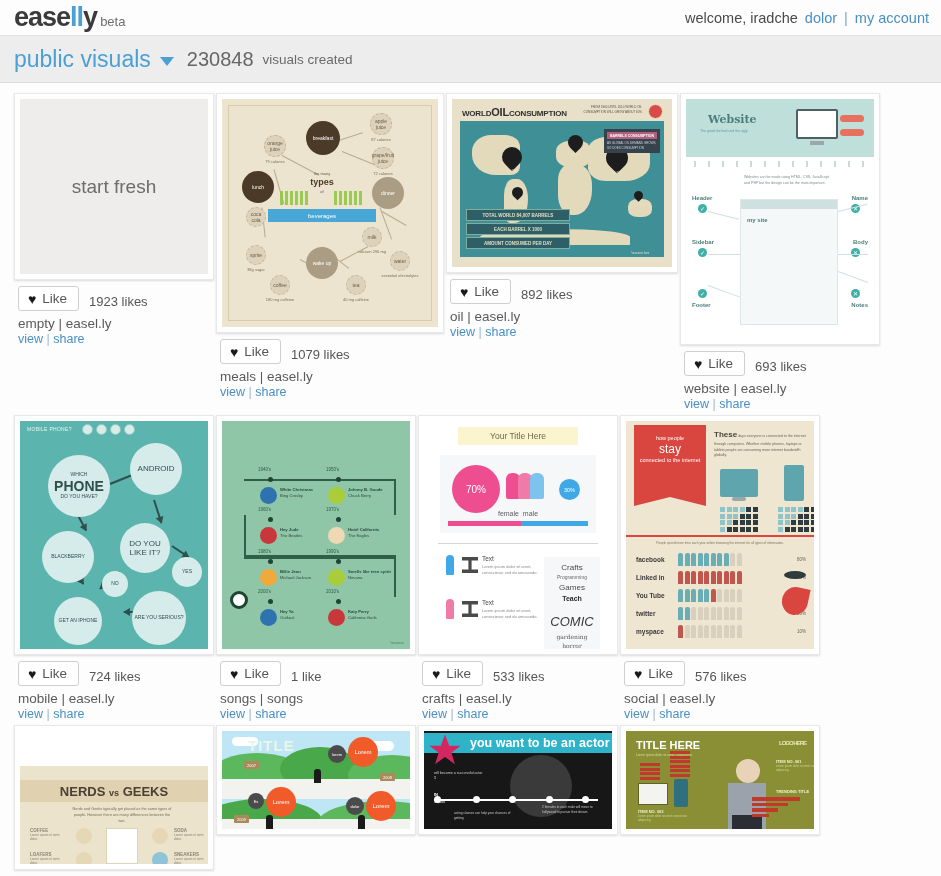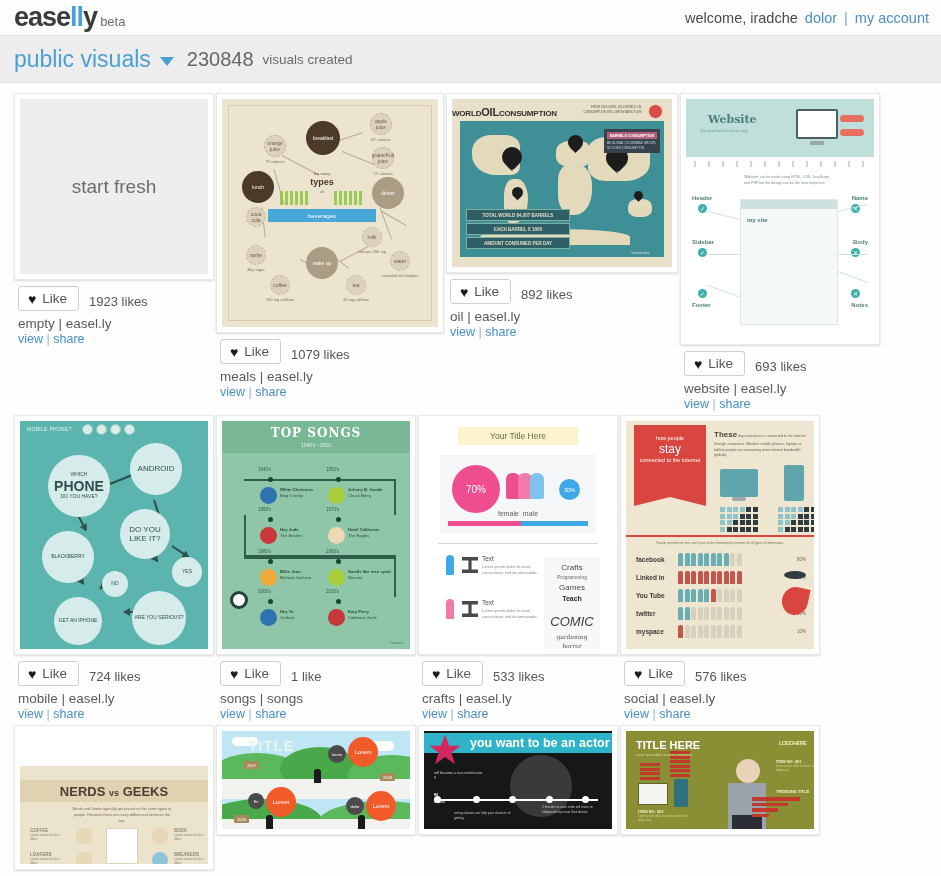--- a/index.html
+++ b/index.html
@@ -93,21 +93,21 @@
   .mline { position: absolute; background: #b9ab8e; height: 1px; transform-origin: left center; }
   .banner { position: absolute; left: 46px; top: 110px; width: 108px; height: 13px;
             background: #49a7d8; color: #fff; font-size: 6px; display: flex;
             align-items: center; justify-content: center; }
   .veg { position: absolute; width: 30px; height: 14px; background:
          repeating-linear-gradient(90deg,#8cc63f 0 3px,transparent 3px 5px); opacity: .85; }
 
   
   .oil { height: 168px; background: #e8e0c8; position: relative; padding: 6px; }
   .oil .map { position: absolute; left: 8px; right: 8px; top: 22px; bottom: 10px; background: #3f8f96; }
-  .oil h4 { position: absolute; left: 0; top: 7px; font-size: 8px; color: #2f2f2f;
+  .oil h4 { position: absolute; left: 10px; top: 7px; font-size: 8px; color: #2f2f2f;
             font-weight: bold; letter-spacing: -.2px; z-index: 3; }
   .oil .rsub { position: absolute; right: 30px; top: 6px; width: 62px; font-size: 3px;
                color: #5a5142; text-align: right; z-index: 3; line-height: 1.5; }
   .oil .badge { position: absolute; right: 9px; top: 5px; width: 15px; height: 15px;
                 border-radius: 50%; background: #d94b46; border: 1.5px solid #e8e0c8; z-index: 3; }
   .cont { position: absolute; background: #e3d9bb; }
   .drop { position: absolute; width: 0; height: 0; }
   .drop i { display: block; width: 100%; height: 100%; background: #1d1d1d;
             border-radius: 50% 50% 50% 0; transform: rotate(-45deg); }
   .dlbl { position: absolute; font-size: 3.5px; color: #e9e2cc; text-align: center; width: 30px; }
@@ -532,21 +532,21 @@
           <span class="sm">WHICH</span>
           <span class="lg">PHONE</span>
           <span class="sm">DO YOU HAVE?</span>
         </div>
         <div class="bub" style="left:110px;top:22px;width:52px;height:52px;">
           <span class="md">ANDROID</span>
         </div>
         <div class="bub" style="left:22px;top:110px;width:52px;height:52px;">
           <span class="sm">BLACKBERRY</span>
         </div>
-        <div class="bub" style="left:100px;top:88px;width:50px;height:50px;">
+        <div class="bub" style="left:100px;top:102px;width:50px;height:50px;">
           <span class="md">DO YOU LIKE IT?</span>
         </div>
         <div class="bub" style="left:82px;top:150px;width:26px;height:26px;">
           <span class="sm">NO</span>
         </div>
         <div class="bub" style="left:152px;top:136px;width:30px;height:30px;">
           <span class="sm">YES</span>
         </div>
         <div class="bub" style="left:34px;top:176px;width:48px;height:48px;">
           <span class="sm">GET AN IPHONE</span>
@@ -569,24 +569,20 @@
         <a href="#">view</a>
         <span class="bar">|</span>
         <a href="#">share</a>
       </div>
     </div>
   </div>
 
   <div class="card">
     <div class="thumb-frame">
       <div class="thumb songs">
-        <div class="hd">
-          <h4>TOP SONGS</h4>
-          <p>1940's - 2010</p>
-        </div>
         <div class="trk" style="left:22px;top:58px;width:152px;height:36px;border-left:none;border-bottom:none;"></div>
         <div class="trk" style="left:22px;top:94px;width:152px;height:42px;border-right:none;border-top:none;"></div>
         <div class="trk" style="left:22px;top:136px;width:152px;height:40px;border-left:none;border-bottom:none;"></div>
 
         <div class="dot" style="left:46px;top:56px;"></div>
         <div class="dlb" style="left:36px;top:46px;">1940's</div>
         <div class="rec" style="left:38px;top:66px;background:#2f72b0;"></div>
         <div class="snm" style="left:58px;top:66px;"><b>White Christmas</b><br><span>Bing Crosby</span></div>
 
         <div class="dot" style="left:114px;top:56px;"></div>

